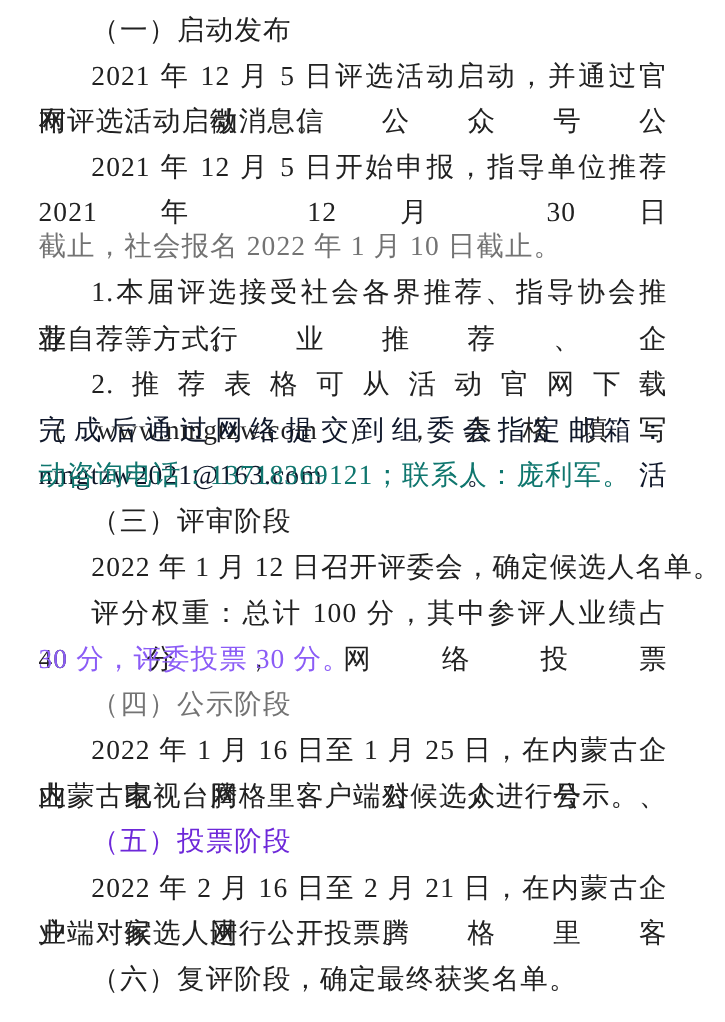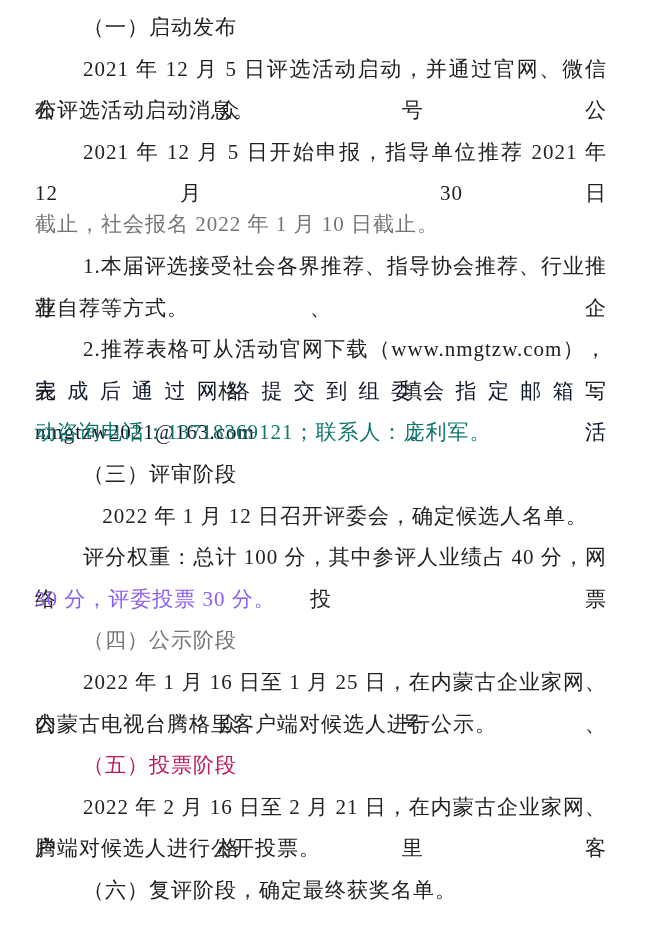--- a/index.html
+++ b/index.html
@@ -22,21 +22,21 @@
     width: 572px;
   }
   .paragraph {
     margin: 0;
     padding: 0;
   }
   .line {
     display: block;
     height: 41.6px;
     line-height: 41.6px;
-    font-size: 21px;
+    font-size: 25px;
     letter-spacing: 1px;
     color: #212121;
     white-space: nowrap;
     text-align: left;
   }
   .line.indent {
     text-indent: 48px;
   }
   .line.just {
     white-space: normal;
@@ -80,21 +80,21 @@
         <div class="line" style="color: #8b5cf6;">30 分，评委投票 30 分。</div>
       </div>
       <div class="paragraph">
         <div class="line indent" style="color: #737373;">（四）公示阶段</div>
       </div>
       <div class="paragraph">
         <div class="line indent just" style="color: rgb(33, 33, 33);">2022 年 1 月 16 日至 1 月 25 日，在内蒙古企业家网、公众号、</div>
         <div class="line" style="color: rgb(33, 33, 33);">内蒙古电视台腾格里客户端对候选人进行公示。</div>
       </div>
       <div class="paragraph">
-        <div class="line indent" style="color: #be185d;">（五）投票阶段</div>
+        <div class="line indent" style="color: #6d28d9;">（五）投票阶段</div>
       </div>
       <div class="paragraph">
         <div class="line indent just" style="color: rgb(33, 33, 33);">2022 年 2 月 16 日至 2 月 21 日，在内蒙古企业家网、腾格里客</div>
         <div class="line" style="color: rgb(33, 33, 33);">户端对候选人进行公开投票。</div>
       </div>
       <div class="paragraph">
         <div class="line indent" style="color: rgb(33, 33, 33);">（六）复评阶段，确定最终获奖名单。</div>
       </div>
     </div>
 </div>

